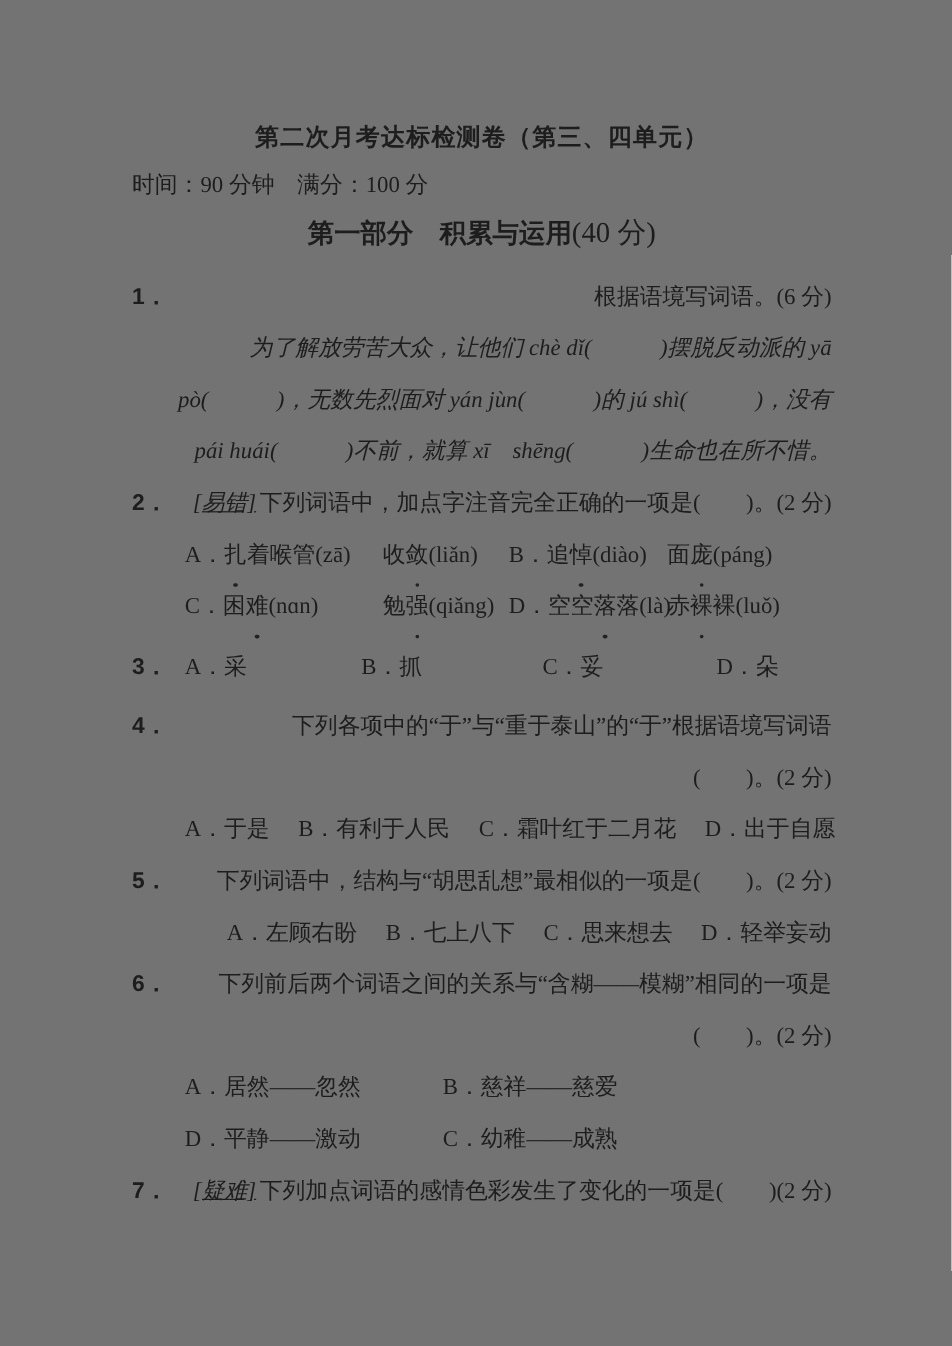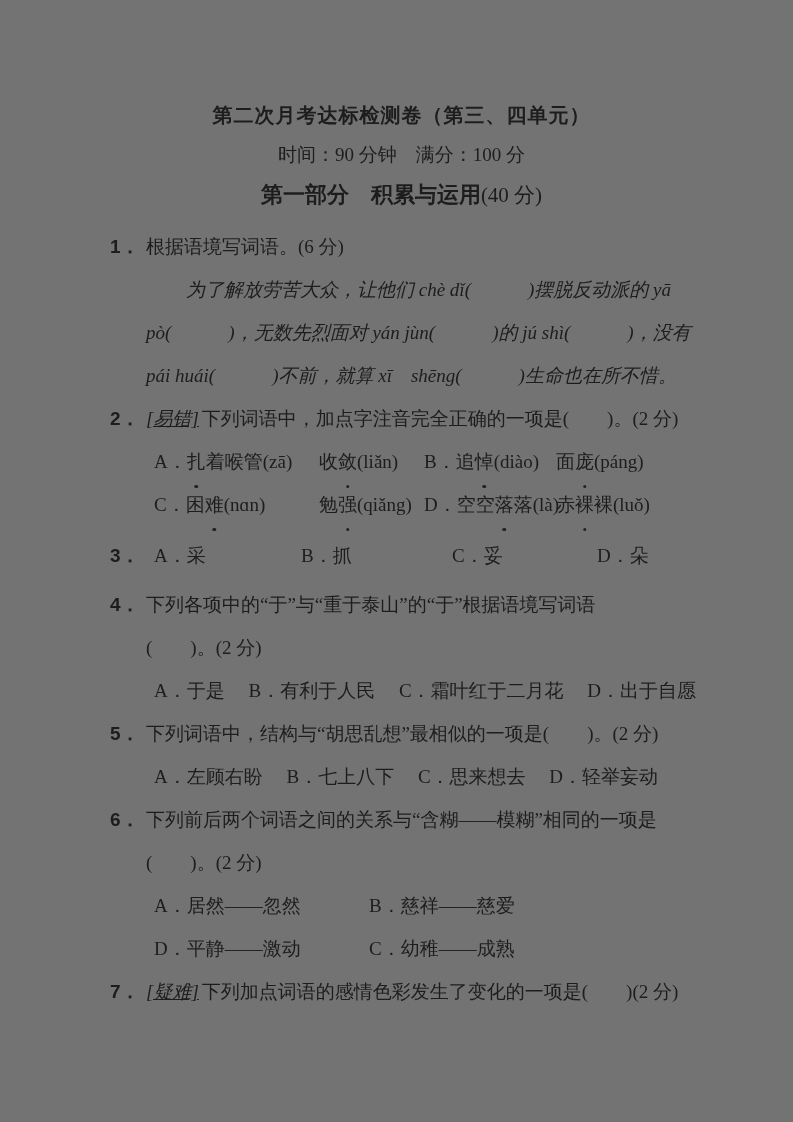--- a/index.html
+++ b/index.html
@@ -15,50 +15,50 @@
   .content { padding:100px 100px 0 110px; }
 
   .title {
     text-align:center;
     font-weight:bold;
     font-size:20px;
     letter-spacing:1px;
     line-height:30px;
   }
   .meta {
-    text-align:center;
+    text-align:left;
     font-size:19px;
     line-height:30px;
     margin-top:10px;
   }
   .section {
     text-align:center;
     line-height:34px;
     margin-top:8px;
   }
   .sec-main {
     font-family:"Liberation Sans", sans-serif;
     font-weight:bold;
     font-size:22px;
   }
-  .sec-score { font-size:21px; }
+  .sec-score { font-size:24px; }
 
   .q { display:flex; }
   .q1m { margin-top:12px; }
   .q3m { margin-top:8px; }
   .q4m { margin-top:6px; }
   .qnum {
     flex:none; width:36px;
     font-family:"Liberation Sans", sans-serif;
     font-weight:bold;
     font-size:19px;
     line-height:43px;
   }
   .qbody { flex:1; min-width:0; }
-  .line { line-height:43px; white-space:nowrap; }
+  .line { line-height:43px; white-space:nowrap;text-align:right; }
   .kai { font-style:italic; }
   .indent { text-indent:40px; }
   .tag { font-style:italic; margin-right:3px;text-decoration:underline; }
   .opts { padding-left:8px; }
 
   .grid-q2 { display:grid; grid-template-columns:165px 105px 132px 1fr; }
   .grid-q3 { display:grid; grid-template-columns:112px 116px 110px 1fr;gap:35px; }
   .grid-q6 { display:grid; grid-template-columns:215px 1fr; }
   .grid-q2 > div, .grid-q3 > div, .grid-q6 > div { line-height:43px; white-space:nowrap; }
 

